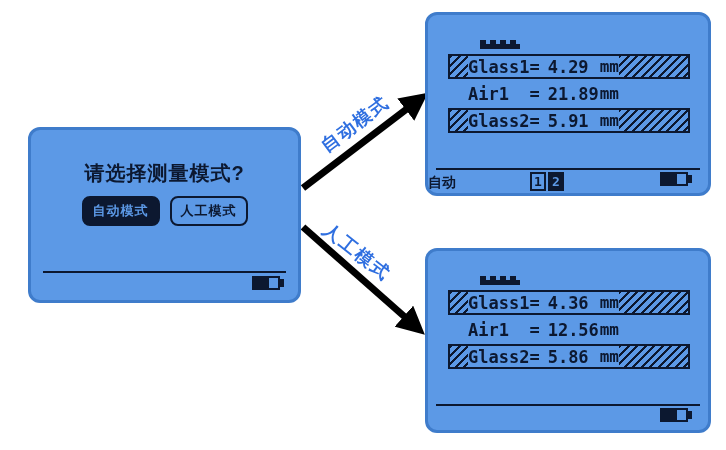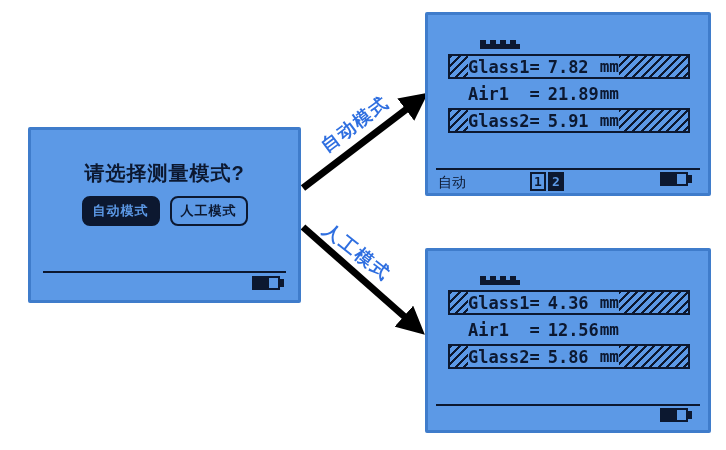--- a/index.html
+++ b/index.html
@@ -7,21 +7,21 @@
     --panel-border:#3f7ccb;
     --lcd:#0c1830;
     --arrow-label:#2f6fe0;
     --arrow-stroke:#000000;
   }
   *{margin:0;padding:0;box-sizing:border-box;}
   body{background:#ffffff;font-family:"Liberation Sans","DejaVu Sans",sans-serif;}
   .canvas{position:relative;width:726px;height:450px;background:#ffffff;overflow:hidden;}
 
   
-  .device{position:absolute;background:var(--panel-bg);border:3px solid var(--panel-border);border-radius:2px;}
+  .device{position:absolute;background:var(--panel-bg);border:3px solid var(--panel-border);border-radius:12px;}
   .left-panel{left:28px;top:127px;width:273px;height:176px;}
   .auto-screen{left:425px;top:12px;width:286px;height:184px;}
   .manual-screen{left:425px;top:248px;width:286px;height:185px;}
 
   
   .prompt{position:absolute;left:0;right:0;top:30px;text-align:center;font-size:20px;font-weight:bold;letter-spacing:1px;color:var(--lcd);}
   .btn-row{position:absolute;left:0;right:0;top:66px;display:flex;justify-content:center;gap:10px;}
   .mode-btn{font-family:inherit;font-size:13px;font-weight:bold;padding:4px 9px;border-radius:8px;letter-spacing:1px;cursor:pointer;}
   .mode-btn.selected{background:var(--lcd);color:var(--panel-bg);border:2px solid var(--lcd);}
   .mode-btn.outlined{background:transparent;color:var(--lcd);border:2px solid var(--lcd);}
@@ -45,21 +45,21 @@
   .rows{position:absolute;left:20px;top:39px;width:242px;}
   .meas-row{height:25px;margin-bottom:2px;display:flex;align-items:stretch;}
   .meas-row.hatched{border:2px solid var(--lcd);}
   .meas-row.plain{padding-left:20px;}
   .hatch{width:18px;background:repeating-linear-gradient(135deg,var(--lcd) 0 2px,transparent 2px 6px);}
   .hatch.grow{flex:1;width:auto;}
   .meas-text{display:flex;align-items:center;white-space:pre;font-family:"DejaVu Sans Mono","Liberation Mono",monospace;font-weight:bold;font-size:17px;color:var(--lcd);}
   .meas-text .val{display:inline-block;width:60px;padding-left:8px;}
   .meas-text .unit{font-size:16px;}
 
-  .status-text{position:absolute;left:10px;top:159px;font-size:14px;font-weight:normal;color:var(--lcd);font-family:"DejaVu Sans Mono","Liberation Mono",monospace;}
+  .status-text{position:absolute;left:0;top:159px;font-size:14px;font-weight:bold;color:var(--lcd);font-family:"DejaVu Sans Mono","Liberation Mono",monospace;}
   .pages{position:absolute;left:102px;top:157px;display:flex;gap:2px;}
   .page{width:16px;height:19px;border:2px solid var(--lcd);display:flex;align-items:center;justify-content:center;font-family:"DejaVu Sans Mono","Liberation Mono",monospace;font-size:13px;font-weight:bold;color:var(--lcd);cursor:pointer;}
   .page.active{background:var(--lcd);color:var(--panel-bg);}
 
   
   .arrows{position:absolute;left:0;top:0;pointer-events:none;}
   .arrow-line{stroke:var(--arrow-stroke);stroke-width:7;}
   .arrow-head{fill:var(--arrow-stroke);}
   .arrow-label{position:absolute;width:110px;text-align:center;font-size:18px;font-weight:bold;letter-spacing:2px;color:var(--arrow-label);}
   .arrow-label.auto{left:300px;top:112px;transform:rotate(-37deg);}
@@ -96,21 +96,21 @@
         </span>
       <span class="batt-nub"></span>
     </span>
   </div>
 
   <div class="device screen auto-screen">
     <div class="tab-mark"></div>
     <div class="rows">
       <div class="meas-row hatched">
         <span class="hatch"></span>
-        <span class="meas-text"><span>Glass1=</span><span class="val">7.82</span><span class="unit">mm</span></span>
+        <span class="meas-text"><span>Glass1=</span><span class="val">4.29</span><span class="unit">mm</span></span>
         <span class="hatch grow"></span>
       </div>
       <div class="meas-row plain">
         <span class="meas-text"><span>Air1  =</span><span class="val">21.89</span><span class="unit">mm</span></span>
       </div>
       <div class="meas-row hatched">
         <span class="hatch"></span>
         <span class="meas-text"><span>Glass2=</span><span class="val">5.91</span><span class="unit">mm</span></span>
         <span class="hatch grow"></span>
       </div>

